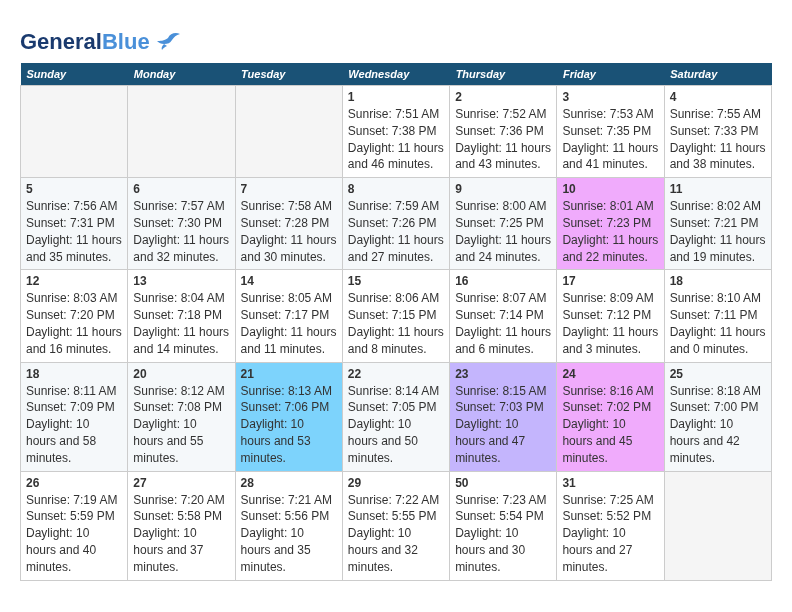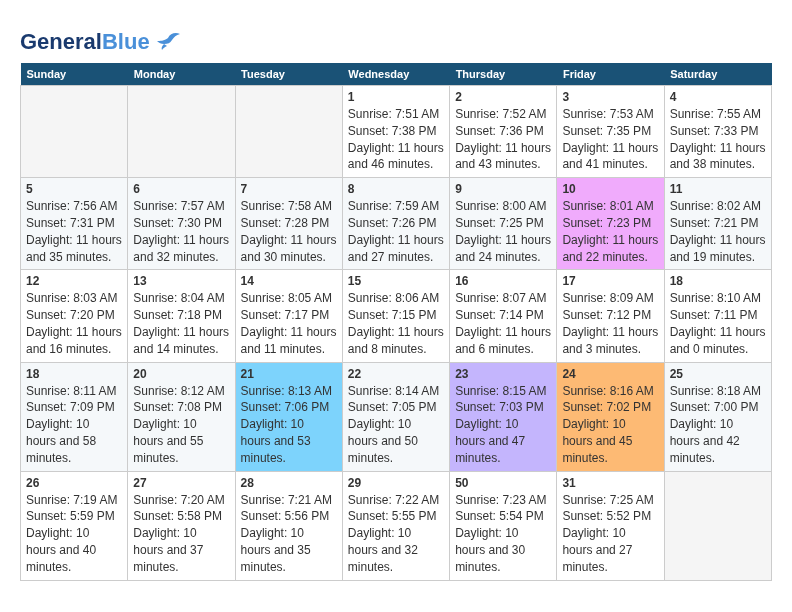--- a/index.html
+++ b/index.html
@@ -54,20 +54,21 @@
       border-collapse: collapse;
       font-size: 9.5px;
     }
     .calendar th {
       background: #1a5276;
       color: white;
       text-align: left;
       padding: 5px 6px;
       font-size: 11px;
       font-weight: bold;
+      font-style: italic;
     }
     .calendar td {
       border: 1px solid #ccc;
       vertical-align: top;
       padding: 4px 5px;
       width: 107px;
       height: 88px;
       background: white;
     }
     .calendar td.empty {
@@ -216,21 +217,21 @@
             <div class="day-info">Sunrise: 8:13 AM<br>Sunset: 7:06 PM<br>Daylight: 10 hours and 53 minutes.</div>
           </td>
           <td style="background: rgb(245, 248, 250); margin-top: 40px;">
             <div class="day-number">22</div>
             <div class="day-info">Sunrise: 8:14 AM<br>Sunset: 7:05 PM<br>Daylight: 10 hours and 50 minutes.</div>
           </td>
           <td style="background: #c4b5fd; margin-left: 28px;">
             <div class="day-number">23</div>
             <div class="day-info">Sunrise: 8:15 AM<br>Sunset: 7:03 PM<br>Daylight: 10 hours and 47 minutes.</div>
           </td>
-          <td style="background: #fdba74;">
+          <td style="background: #f0abfc;">
             <div class="day-number">24</div>
             <div class="day-info">Sunrise: 8:16 AM<br>Sunset: 7:02 PM<br>Daylight: 10 hours and 45 minutes.</div>
           </td>
           <td style="background: rgb(245, 248, 250);">
             <div class="day-number">25</div>
             <div class="day-info">Sunrise: 8:18 AM<br>Sunset: 7:00 PM<br>Daylight: 10 hours and 42 minutes.</div>
           </td>
         </tr>
         <tr>
           <td>

